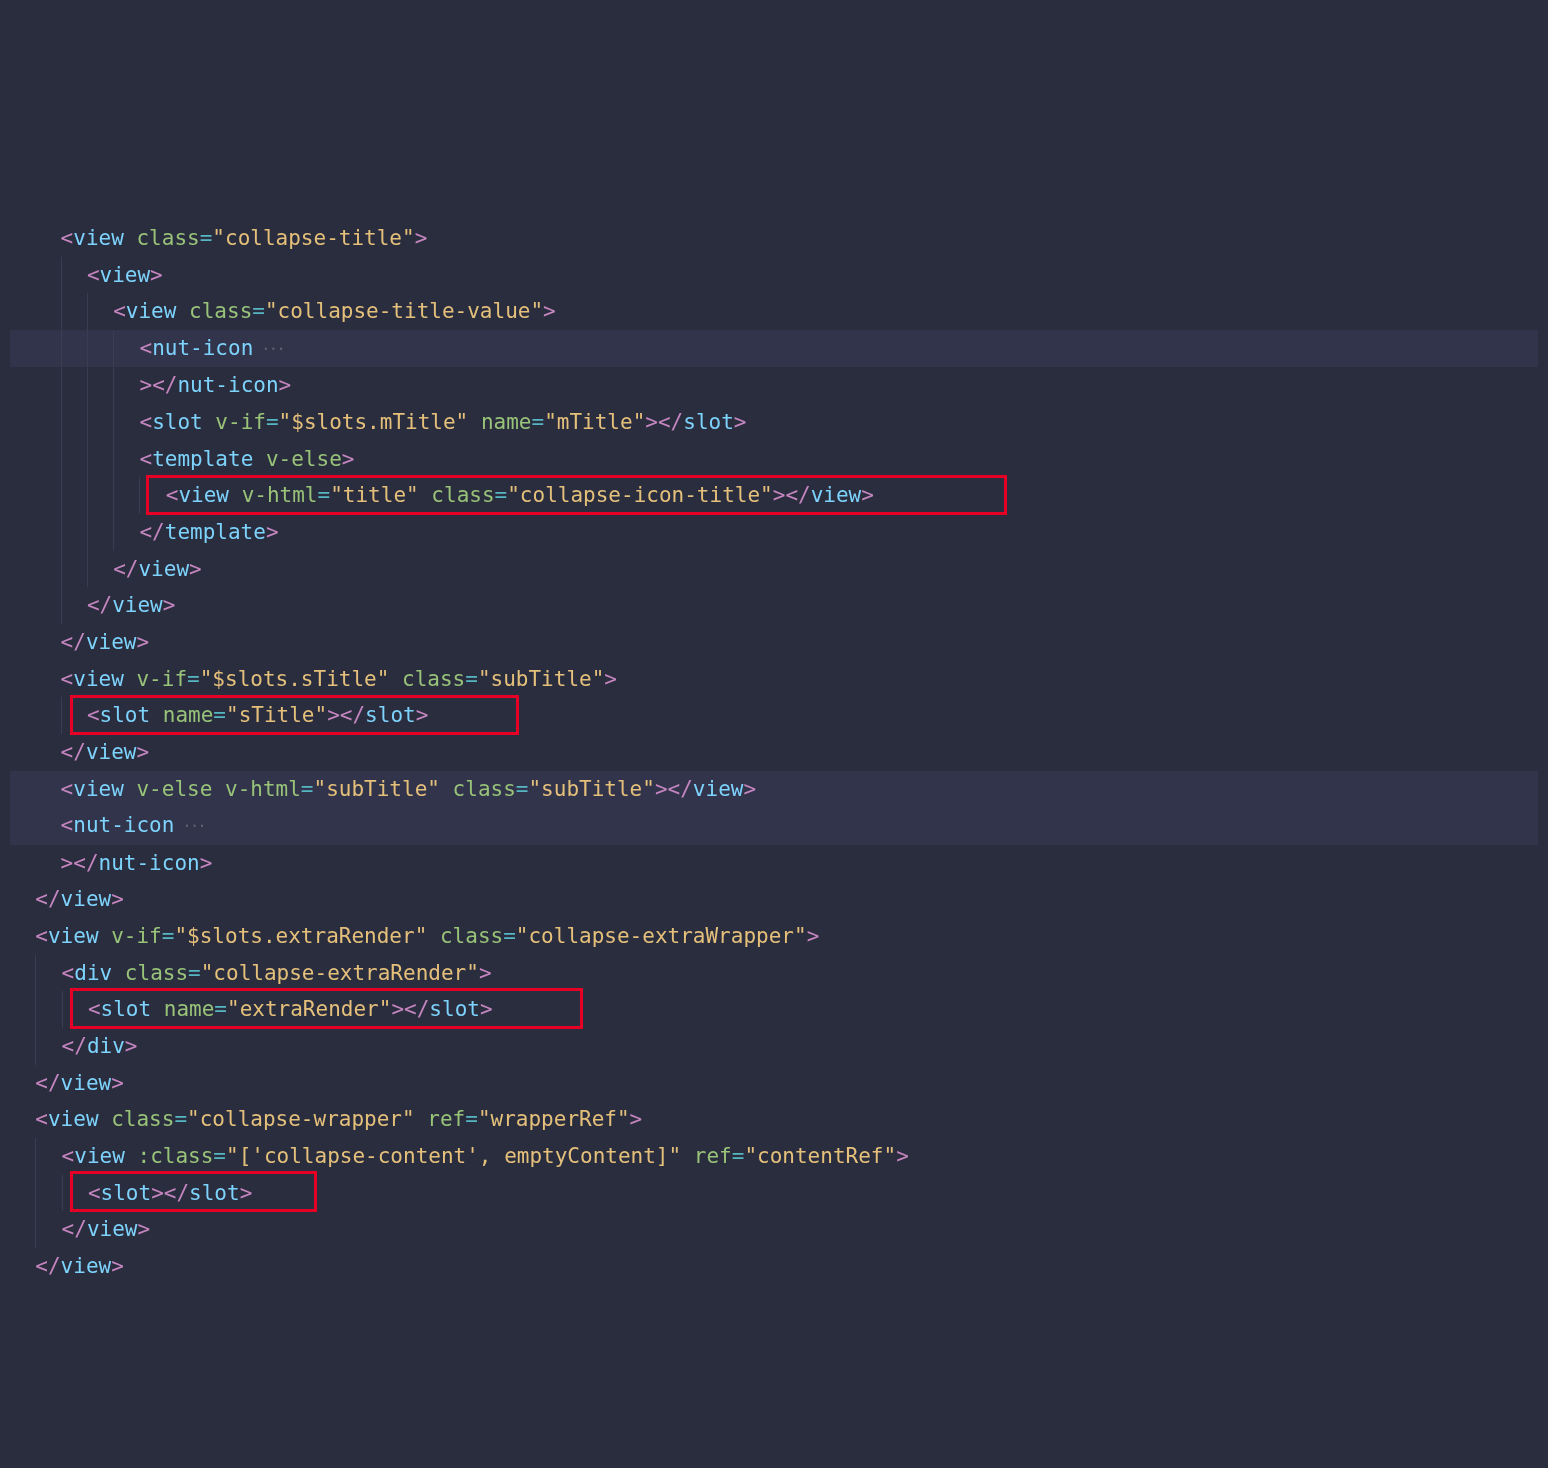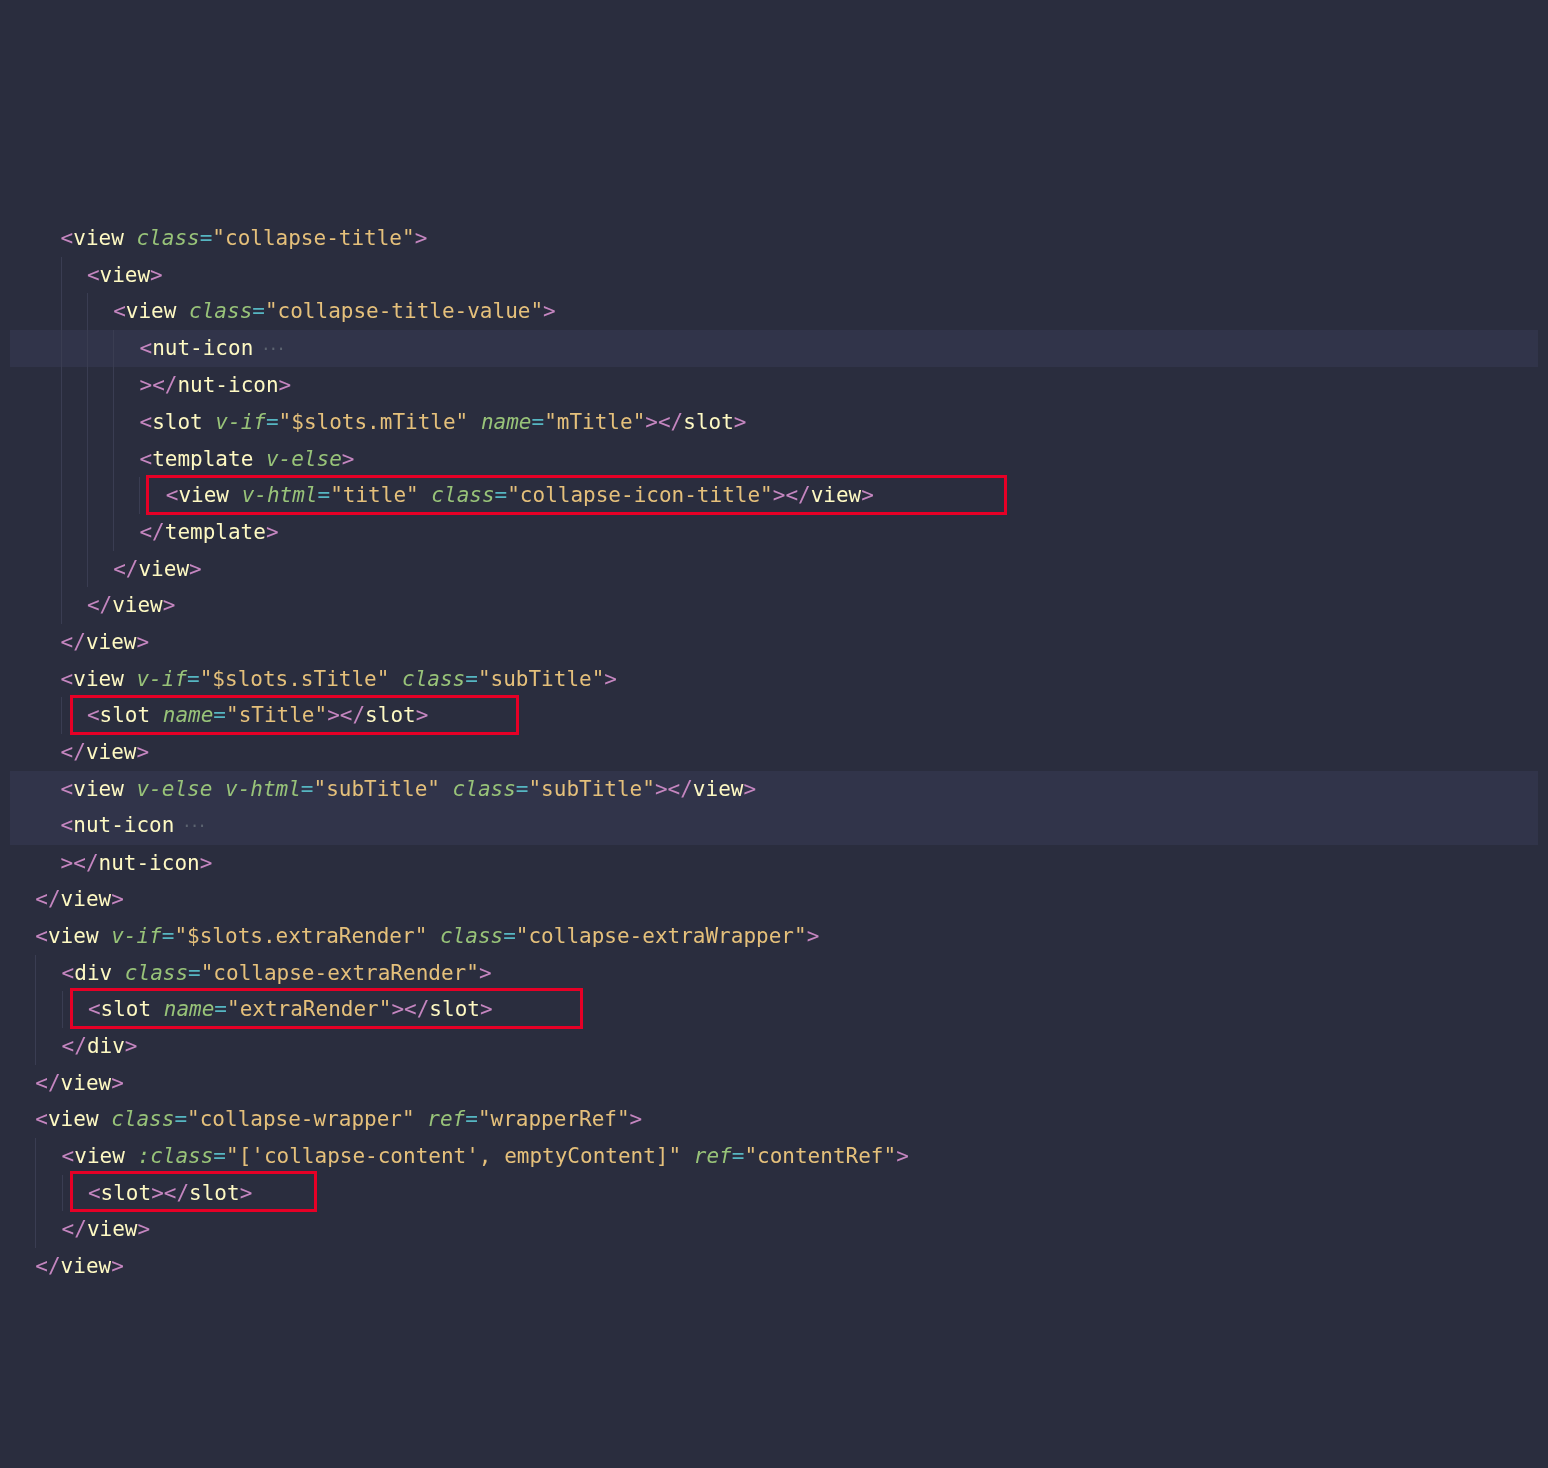--- a/index.html
+++ b/index.html
@@ -26,22 +26,22 @@
   .indent-guide {
     border-left: 1px solid #3a3d52;
     display: inline-block;
     width: 0;
     height: 36.67px;
     vertical-align: top;
     position: relative;
   }
   .punct { color: #d8dee9; }
   .bracket { color: #c586c0; }
-  .tag { color: #fef9c3; }
-  .attr { color: #98c379; font-style: italic; }
+  .tag { color: #7dd3fc; }
+  .attr { color: #98c379; }
   .eq { color: #56b6c2; }
   .str { color: #e5c07b; }
   .fold-dots {
     color: #5c6370;
     font-size: 16px;
     vertical-align: middle;
     letter-spacing: -2px;
   }
   .redbox {
     position: absolute;

